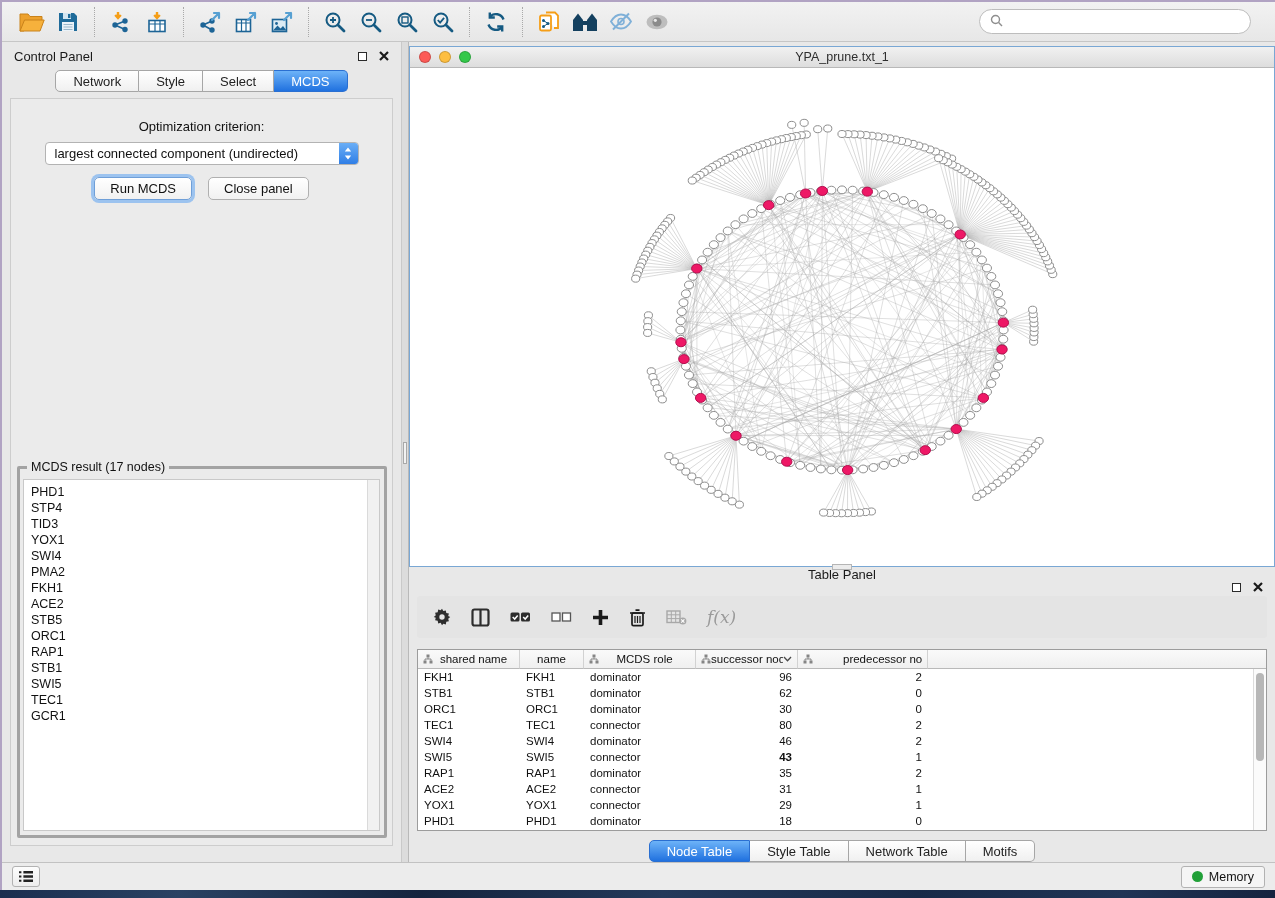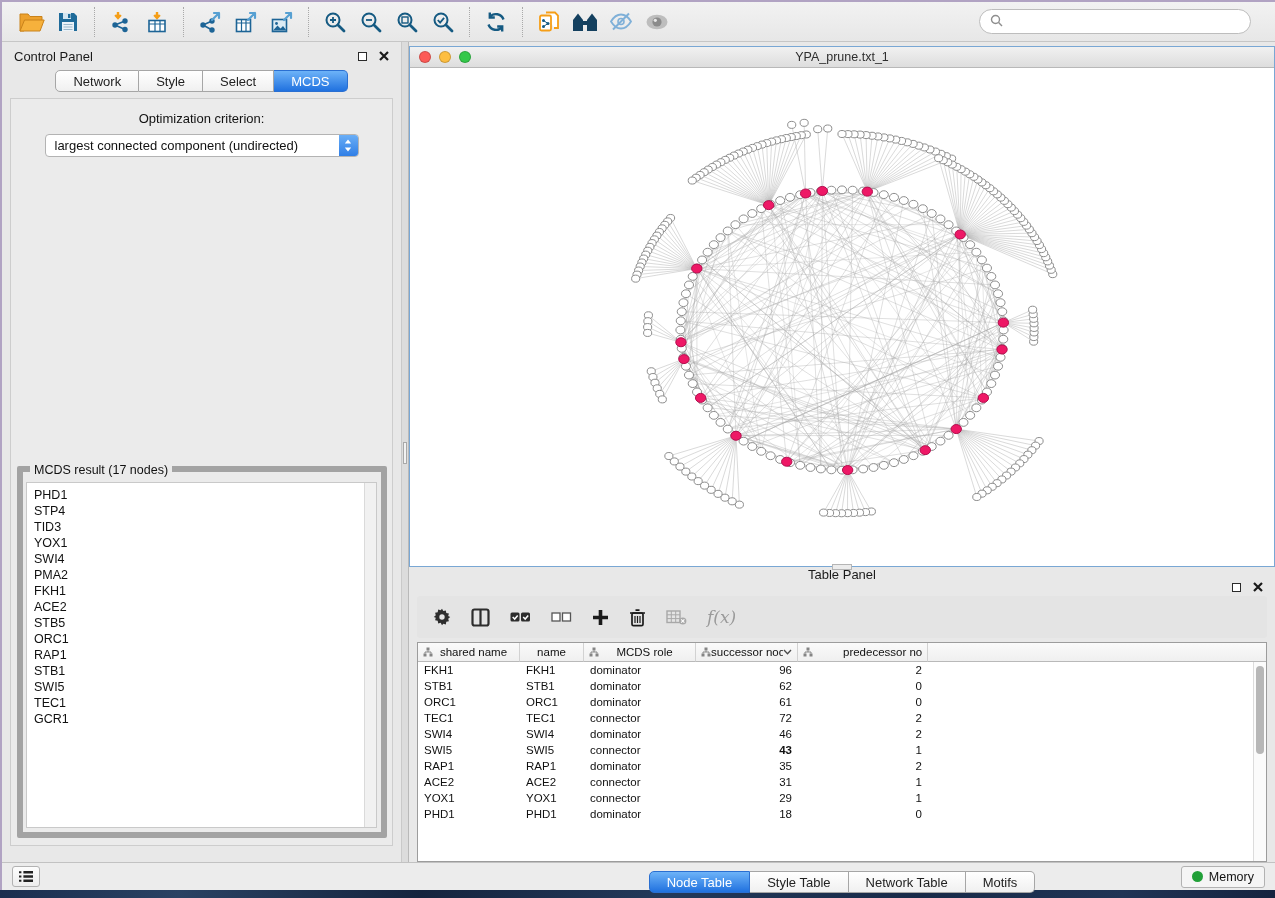--- a/index.html
+++ b/index.html
@@ -36,35 +36,35 @@
 
   .seg-row { height:26px; flex:none; display:flex; justify-content:center; align-items:flex-start; }
   .seg { display:inline-flex; }
   .seg-btn { height:22px; padding:0 17px; font-size:13px; color:#222; border:1px solid #a6a6a6;
     border-left:none; background:linear-gradient(#ffffff,#f0f0f0); display:flex; align-items:center; }
   .seg-btn:first-child { border-left:1px solid #a6a6a6; border-radius:5px 0 0 5px; }
   .seg-btn:last-child { border-radius:0 5px 5px 0; }
   .seg-btn.active { background:linear-gradient(#6db3f8,#2071df); color:#fff; border-color:#2a6fd1; }
 
   .mcds-box { margin:2px 8px 16px 8px; flex:1; background:#ebebeb; border:1px solid #cdcdcd;
-    position:relative; padding-top:12px; }
+    position:relative; padding-top:20px; }
   .opt-label { text-align:center; font-size:13px; color:#111; }
   .dropdown { margin:8px auto 0; width:314px; height:23px; background:#fff; border:1px solid #b3b3b3;
     border-radius:4px; display:flex; align-items:center; font-size:13px; color:#111; padding-left:9px; overflow:hidden; }
   .dropdown .dd-value { flex:1; white-space:nowrap; }
   .dd-stepper { width:19px; height:23px; margin-left:4px; flex:none;
     background:linear-gradient(#6cb0f7,#2d7ce5); border-radius:0 3px 3px 0;
     display:flex; align-items:center; justify-content:center; }
   .btn-row { margin-top:12px; display:flex; justify-content:center; gap:16px; }
   .mac-btn { height:23px; padding:0 15px; font-size:13px; color:#111; border:1px solid #b0b0b0;
     border-radius:5px; background:linear-gradient(#ffffff,#f1f1f1); }
   .mac-btn.focused { box-shadow:0 0 0 3px #9cc3ef; border-color:#6f9fd8; }
 
   .groupbox { position:absolute; left:6px; top:367px; width:370px; height:372px;
-    border:6px solid #a3a3a3; border-radius:2px; }
+    border:3px solid #a3a3a3; border-radius:2px; }
   .groupbox .legend { position:absolute; top:-9px; left:7px; background:#ebebeb; padding:0 4px;
     font-size:12.5px; color:#111; }
   .list-wrap { position:absolute; left:3px; right:4px; top:10px; bottom:4px; background:#fff;
     border:1px solid #c9c9c9; display:flex; }
   .mcds-list { flex:1; list-style:none; padding:4px 0 0 7px; font-size:12.5px; line-height:16px; color:#111; }
   .list-scroll { width:12px; flex:none; background:#f1f1f1; border-left:1px solid #dadada; }
 
   
   .v-divider { width:8px; flex:none; background:#dcdcdc; border-left:1px solid #c9c9c9;
     border-right:1px solid #b9b9b9; position:relative; }
@@ -88,21 +88,21 @@
     background:#ececec; border:1px solid #b5b5b5; z-index:5; }
 
   
   .table-panel { flex:1; display:flex; flex-direction:column; background:#e8e8e8; min-height:0; }
   .tp-header { height:26px;flex-direction:column; }
   .tp-toolbar { margin:3px 8px 0; height:42px; flex:none; background:#e4e4e4; border-radius:3px;
     display:flex; align-items:center; gap:20px; padding:0 16px; }
   .tp-btn { border:none; background:none; display:flex; align-items:center; justify-content:center; padding:0; height:26px; }
   .fx-label { font-family:"DejaVu Serif",serif; font-style:italic; font-size:17px; color:#9a9a9a; }
 
-  .tp-table { margin:4px 8px 0; height:220px; flex:none; background:#fff; border:1px solid #9c9c9c;
+  .tp-table { margin:11px 8px 0; height:182px; flex:none; background:#fff; border:1px solid #9c9c9c;
     position:relative; font-size:11.5px; color:#111; overflow:hidden; }
   .tbl-head { display:flex; height:19px; background:linear-gradient(#fafafa,#efefef); }
   .th { flex:none; display:flex; align-items:center; padding:0 5px; border-right:1px solid #d2d2d2;
     border-bottom:1px solid #b9b9b9; overflow:hidden; }
   .th .lab { flex:1; text-align:center; white-space:nowrap; overflow:hidden; }
   .th.filler { flex:1; border-right:none; }
   .tbl-body { position:absolute; left:0; right:13px; top:19px; bottom:0; overflow:hidden; }
   .tr { display:flex; height:16px; align-items:center; }
   .td { flex:none; padding:0 6px; white-space:nowrap; overflow:hidden; }
   .td.num { text-align:right; }
@@ -330,20 +330,24 @@
 
       <div class="mcds-box">
         <div class="opt-label">Optimization criterion:</div>
         <div class="dropdown">
           <span class="dd-value">largest connected component (undirected)</span>
           <span class="dd-stepper">
             <svg width="8" height="13" viewBox="0 0 8 13">
                 <path d="M4 0.5l3.2 4H0.8z M4 12.5l3.2-4H0.8z" fill="#fff"></path>
               </svg>
           </span>
+        </div>
+        <div class="btn-row">
+          <button class="mac-btn focused">Run MCDS</button>
+          <button class="mac-btn">Close panel</button>
         </div>
 
         <div class="groupbox">
           <span class="legend">MCDS result (17 nodes)</span>
           <div class="list-wrap">
             <ul class="mcds-list" id="mcds-list">
                 <li>PHD1</li>
                 <li>STP4</li>
                 <li>TID3</li>
                 <li>YOX1</li>
@@ -1234,28 +1238,28 @@
                 <div class="td" style="width: 102px;">STB1</div>
                 <div class="td" style="width: 64px;">STB1</div>
                 <div class="td" style="width: 112px;">dominator</div>
                 <div class="td num" style="width: 102px;">62</div>
                 <div class="td num" style="width: 130px;">0</div>
               </div>
               <div class="tr">
                 <div class="td" style="width: 102px;">ORC1</div>
                 <div class="td" style="width: 64px;">ORC1</div>
                 <div class="td" style="width: 112px;">dominator</div>
-                <div class="td num" style="width: 102px;">61</div>
+                <div class="td num" style="width: 102px;">30</div>
                 <div class="td num" style="width: 130px;">0</div>
               </div>
               <div class="tr">
                 <div class="td" style="width: 102px;">TEC1</div>
                 <div class="td" style="width: 64px;">TEC1</div>
                 <div class="td" style="width: 112px;">connector</div>
-                <div class="td num" style="width: 102px;">72</div>
+                <div class="td num" style="width: 102px;">80</div>
                 <div class="td num" style="width: 130px;">2</div>
               </div>
               <div class="tr">
                 <div class="td" style="width: 102px;">SWI4</div>
                 <div class="td" style="width: 64px;">SWI4</div>
                 <div class="td" style="width: 112px;">dominator</div>
                 <div class="td num" style="width: 102px;">46</div>
                 <div class="td num" style="width: 130px;">2</div>
               </div>
               <div class="tr">

